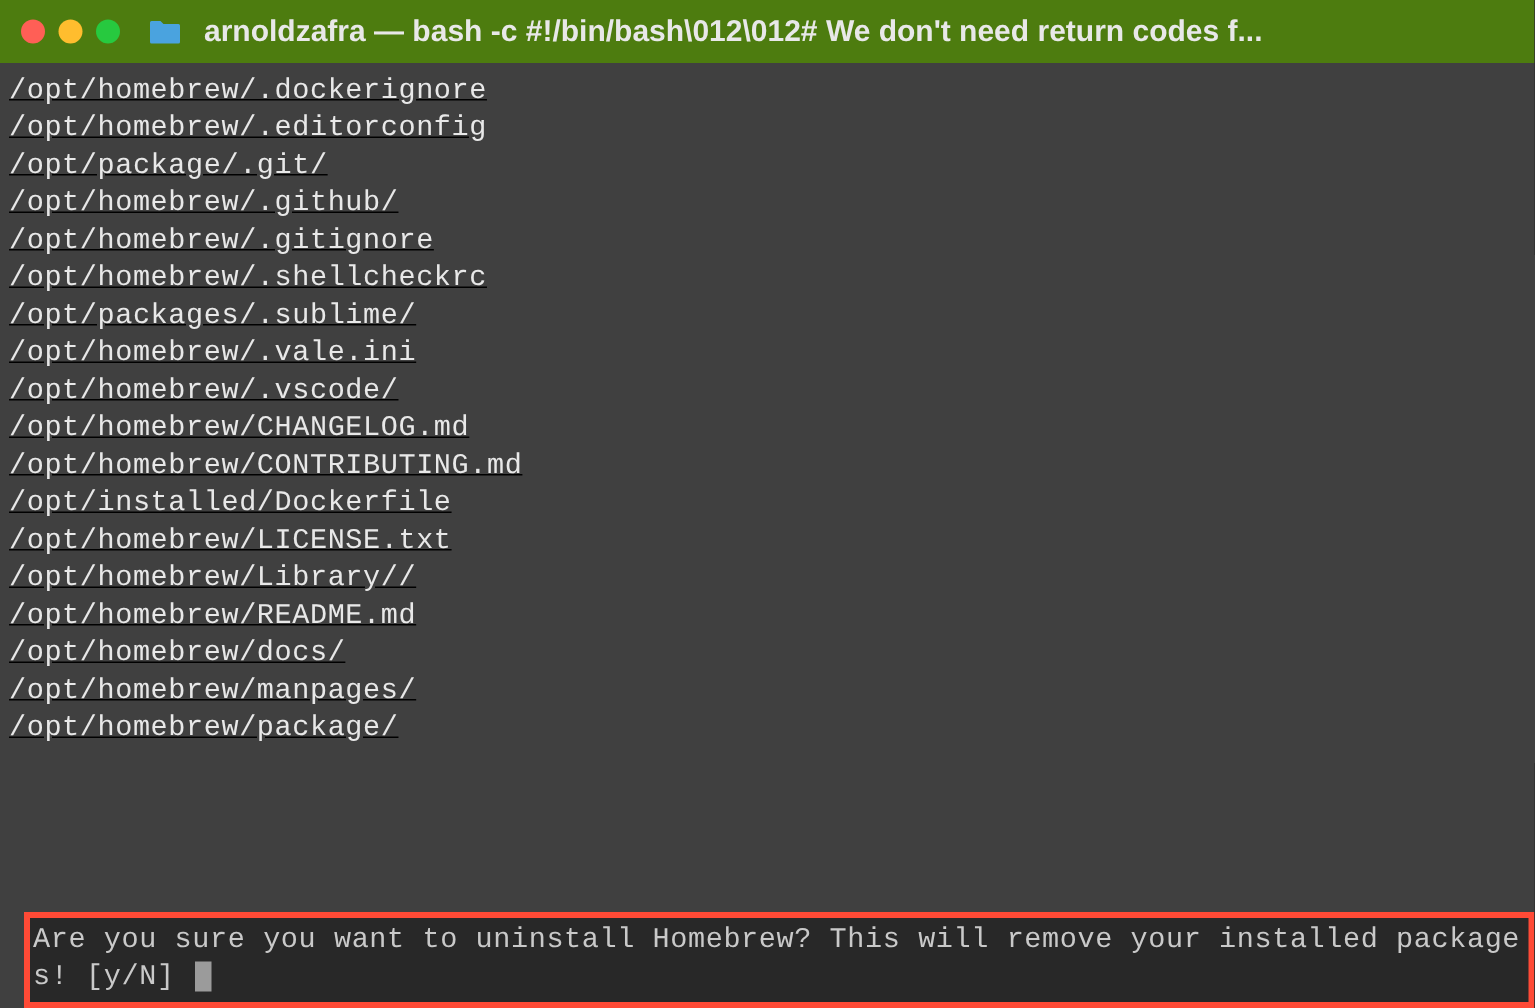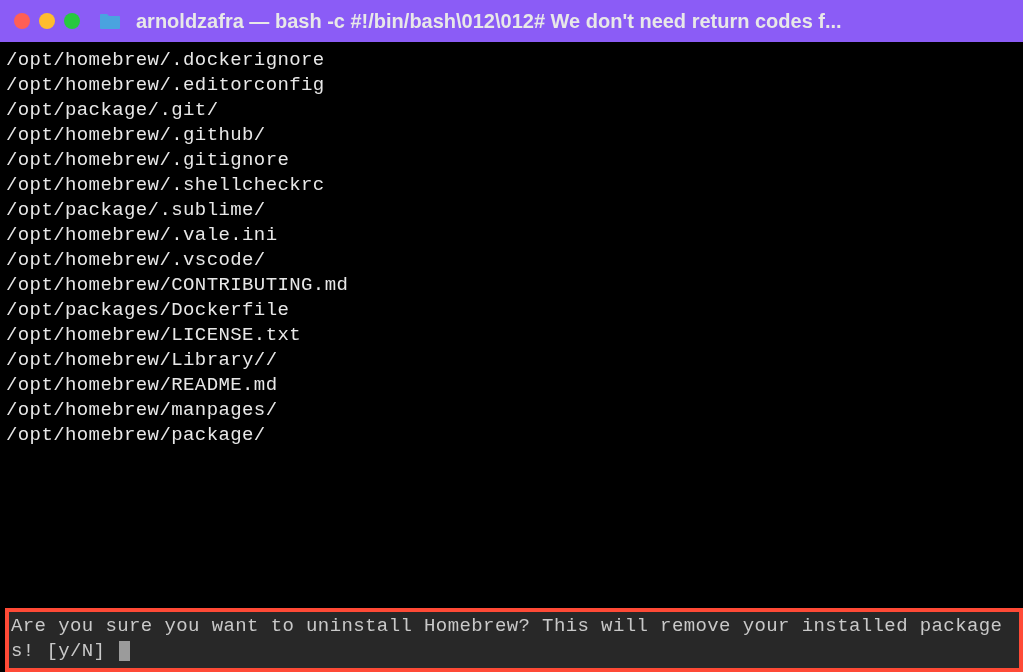--- a/index.html
+++ b/index.html
@@ -15,21 +15,21 @@
       overflow: hidden;
     }
     .window {
       width: 100%;
       height: 100%;
       display: flex;
       flex-direction: column;
     }
     .titlebar {
       height: 42px;
-      background: #8b5cf6;
+      background: #4d7c0f;
       display: flex;
       align-items: center;
       padding: 0 14px;
       gap: 9px;
     }
     .traffic-light {
       width: 16px;
       height: 16px;
       border-radius: 50%;
     }
@@ -47,37 +47,37 @@
       font-weight: 600;
       font-family: -apple-system, BlinkMacSystemFont, 'Segoe UI', sans-serif;
       margin-left: 6px;
       white-space: nowrap;
       overflow: hidden;
       text-overflow: ellipsis;
       flex: 1;
     }
     .terminal-body {
       flex: 1;
-      background: #000000;
+      background: #404040;
       padding: 6px 0 0 6px;
       overflow: hidden;
       position: relative;
       text-decoration: underline;
     }
     .term-line {
       color: #e8e8e8;
       font-size: 19px;
       line-height: 25px;
       white-space: pre;
       letter-spacing: 0.4px;
     }
     .prompt-highlight {
       position: absolute;
       bottom: 0;
-      left: 5px;
+      left: 16px;
       right: 0;
       border: 4px solid #ff4a36;
       background: #282828;
       padding: 2px 2px 4px 2px;
     }
     .prompt-text {
       color: #c9c9c9;
       font-size: 19px;
       line-height: 25px;
       letter-spacing: 0.4px;
@@ -109,28 +109,30 @@
     <span class="title-text">arnoldzafra — bash -c #!/bin/bash\012\012# We don't need return codes f...</span>
   </div>
   <div class="terminal-body">
     <div id="lines-container">
         <div class="term-line">/opt/homebrew/.dockerignore</div>
         <div class="term-line">/opt/homebrew/.editorconfig</div>
         <div class="term-line">/opt/package/.git/</div>
         <div class="term-line">/opt/homebrew/.github/</div>
         <div class="term-line">/opt/homebrew/.gitignore</div>
         <div class="term-line">/opt/homebrew/.shellcheckrc</div>
-        <div class="term-line">/opt/package/.sublime/</div>
+        <div class="term-line">/opt/packages/.sublime/</div>
         <div class="term-line">/opt/homebrew/.vale.ini</div>
         <div class="term-line">/opt/homebrew/.vscode/</div>
+        <div class="term-line">/opt/homebrew/CHANGELOG.md</div>
         <div class="term-line">/opt/homebrew/CONTRIBUTING.md</div>
-        <div class="term-line">/opt/packages/Dockerfile</div>
+        <div class="term-line">/opt/installed/Dockerfile</div>
         <div class="term-line">/opt/homebrew/LICENSE.txt</div>
         <div class="term-line">/opt/homebrew/Library//</div>
         <div class="term-line">/opt/homebrew/README.md</div>
+        <div class="term-line">/opt/homebrew/docs/</div>
         <div class="term-line">/opt/homebrew/manpages/</div>
         <div class="term-line">/opt/homebrew/package/</div>
       </div>
     <div class="prompt-highlight">
       <span class="prompt-text">Are you sure you want to uninstall Homebrew? This will remove your installed packages! [y/N] </span><span class="cursor-block"></span>
     </div>
   </div>
 </div>
 
 </body></html>

